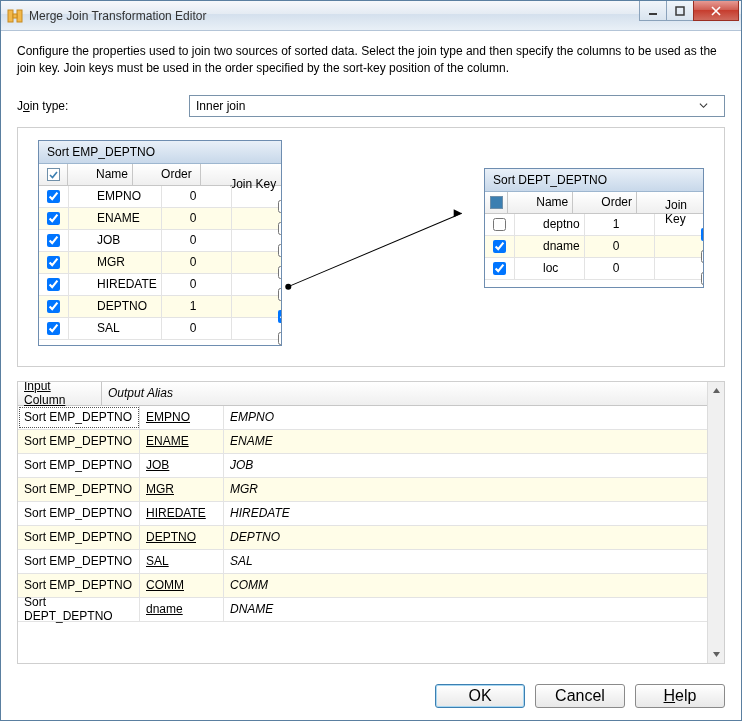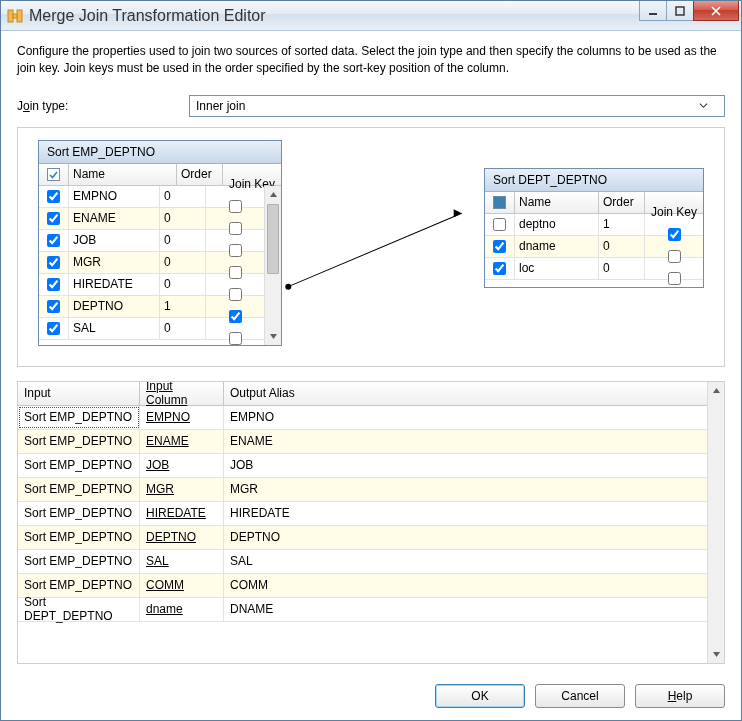--- a/index.html
+++ b/index.html
@@ -28,21 +28,21 @@
     background: linear-gradient(to bottom, #f6f8fb 0%, #e4ebf3 45%, #d4e0ed 46%, #e9f0f7 100%);
     border-bottom: 1px solid #b3c4d7;
     padding-left: 6px;
   }
   .titlebar-icon {
     width: 16px; height: 16px;
     margin-right: 6px;
     display: flex; align-items: center; justify-content: center;
   }
   .titlebar-icon svg { width: 16px; height: 16px; }
-  .titlebar-title { flex: 1; font-size: 16px; color: #333; }
+  .titlebar-title { flex: 1; font-size: 12px; color: #333; }
   .titlebar-btns { display: flex; height: 20px; margin-right: 2px; align-self: flex-start; margin-top: 0; }
   .tb-btn {
     width: 28px; height: 20px;
     border: 1px solid #8aa2bb;
     border-top: none;
     display: flex; align-items: center; justify-content: center;
     background: linear-gradient(to bottom, #f0f5fa, #d9e4ef);
     margin-left: -1px;
   }
   .tb-btn.close {
@@ -112,20 +112,21 @@
   .grid-body-wrap {
     flex: 1; overflow-y: hidden; position: relative;
     display: flex;
   }
   .grid-rows { flex: 1; }
   .grid-header, .grid-row {
     display: flex;
     align-items: center;
     height: 22px;
     border-bottom: 1px solid #e3e3e3;
+    gap: 24px;
   }
   .grid-header {
     background: linear-gradient(to bottom, #fff, #efefef);
     border-bottom: 1px solid #c7c7c7;
   }
   .gc { padding: 0 4px; border-right: 1px solid #e3e3e3; height: 100%; display: flex; align-items: center; }
   .grid-header .gc { border-right: 1px solid #c7c7c7; }
   .gc.chk { width: 30px; justify-content: center; }
   .gc.name { flex: 1; }
   .gc.order { width: 46px; }
@@ -164,21 +165,21 @@
     border-bottom: 1px solid #e3e3e3;
   }
   .out-header {
     background: linear-gradient(to bottom, #fff, #efefef);
     border-bottom: 1px solid #c7c7c7;
   }
   .oc { padding: 0 6px; border-right: 1px solid #e3e3e3; height: 100%; display: flex; align-items: center; }
   .out-header .oc { border-right: 1px solid #c7c7c7; }
   .oc.input { width: 122px; }
   .oc.col { width: 84px; text-decoration: underline; }
-  .oc.alias { width: 84px; border-right: none; }
+  .oc.alias { width: 84px; border-right: none; font-style: italic; }
   .out-row.alt { background: #fffde8; }
   .out-row.sel .oc.input { outline: 1px dotted #555; outline-offset: -2px; }
   .out-scroll {
     width: 17px; background: #f0f0f0; border-left: 1px solid #dcdcdc;
     position: relative;
   }
   .out-scroll .arrow-up, .out-scroll .arrow-down {
     position: absolute; left: 0; right: 0; height: 17px;
     display: flex; align-items: center; justify-content: center;
   }
@@ -187,21 +188,21 @@
   .footer {
     display: flex; justify-content: flex-end; gap: 10px;
     padding: 10px 16px 12px 0;
   }
   .btn {
     width: 90px; height: 24px;
     border: 1px solid #8a8a8a;
     background: linear-gradient(to bottom, #fff, #e8e8e8);
     border-radius: 3px;
     display: flex; align-items: center; justify-content: center;
-    font-size: 12px;
+    font-size: 16px;
   }
   .btn.primary {
     border: 1px solid #3c7fb1;
     box-shadow: 0 0 0 1px #a7d7f2 inset;
   }
   .u { text-decoration: underline; }
   .chk-hdr {
     width: 13px; height: 13px; border: 1px solid #6f8fa9;
     display: inline-block; background: #fff;
   }
@@ -407,21 +408,20 @@
                 </div>
               </div>
           </div>
         </div>
       </div>
     </div>
 
     <div class="output-area">
       <div class="output-table">
         <div class="out-header">
-          <div class="oc input">Input</div>
           <div class="oc col">Input Column</div>
           <div class="oc alias">Output Alias</div>
         </div>
         <div id="out-rows">
             <div class="out-row sel">
               <div class="oc input">Sort EMP_DEPTNO</div>
               <div class="oc col">EMPNO</div>
               <div class="oc alias">EMPNO</div>
             </div>
             <div class="out-row alt">

